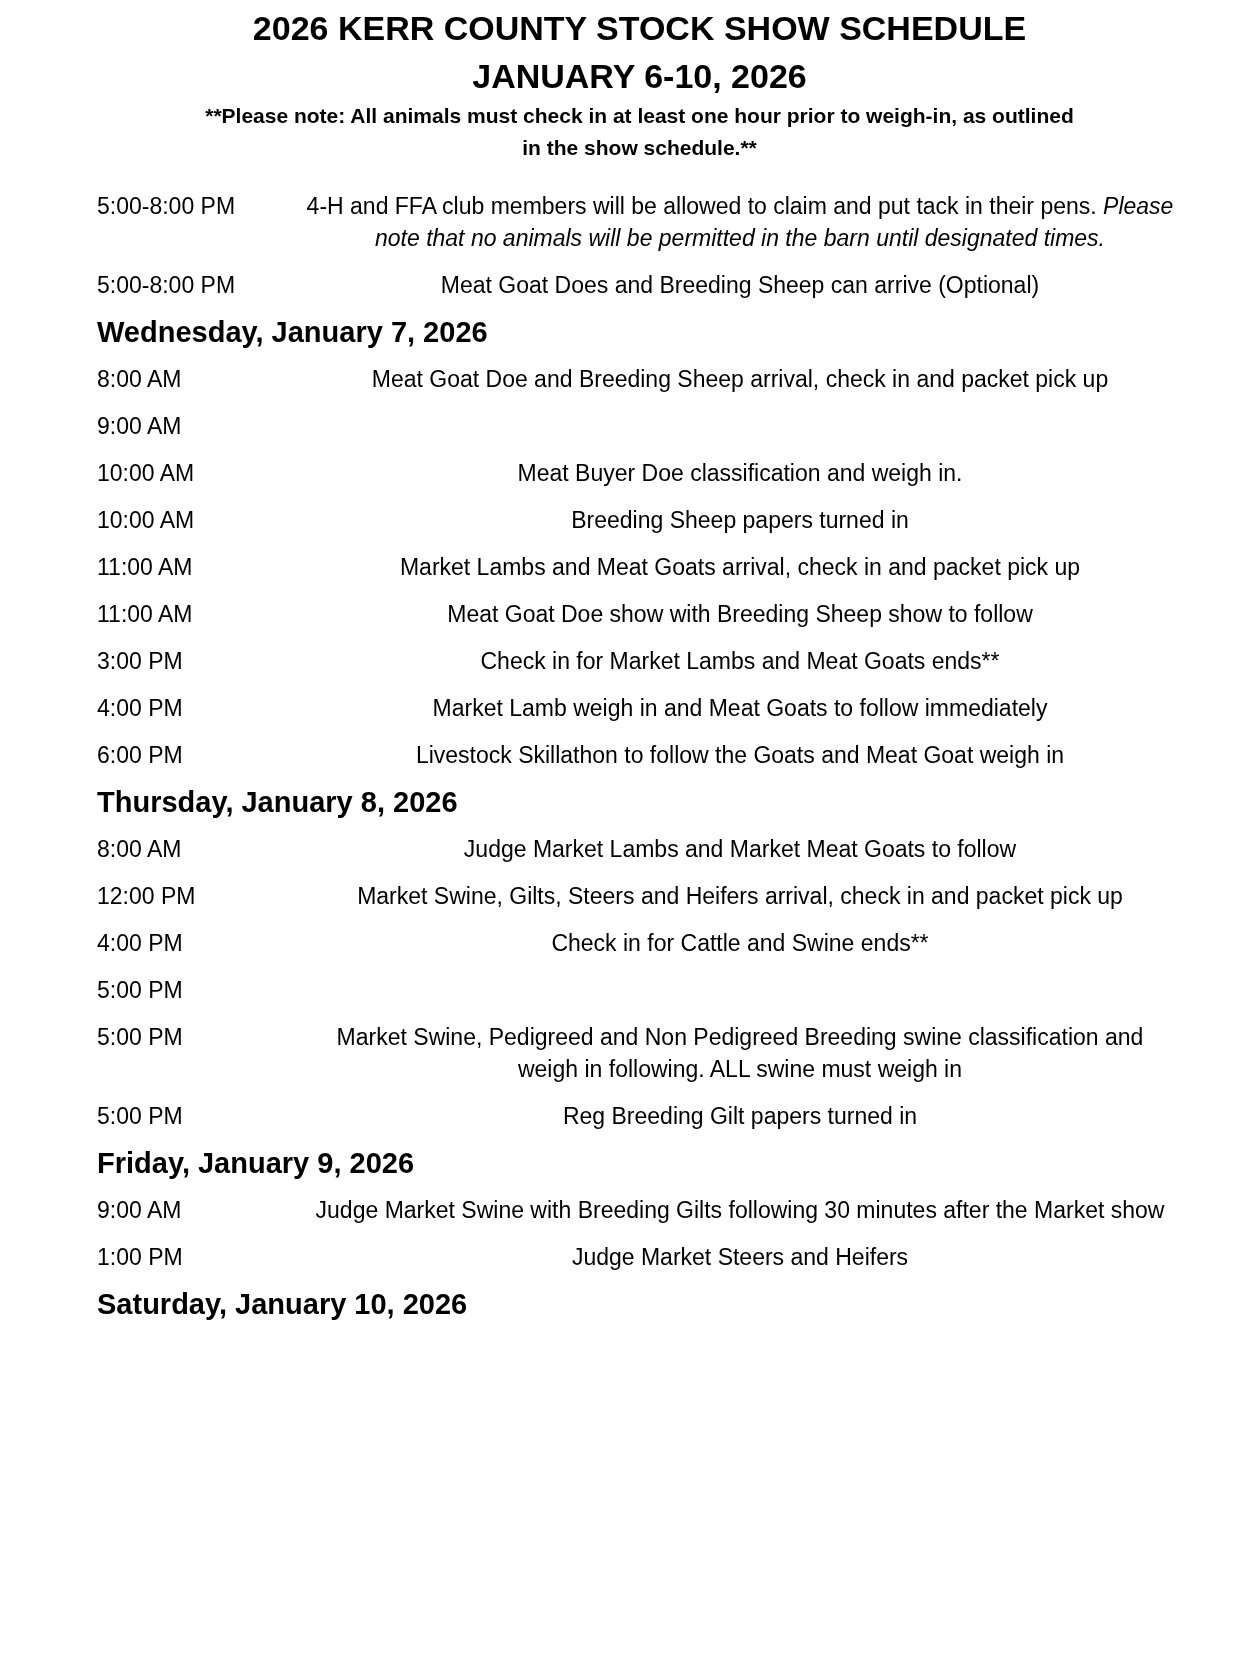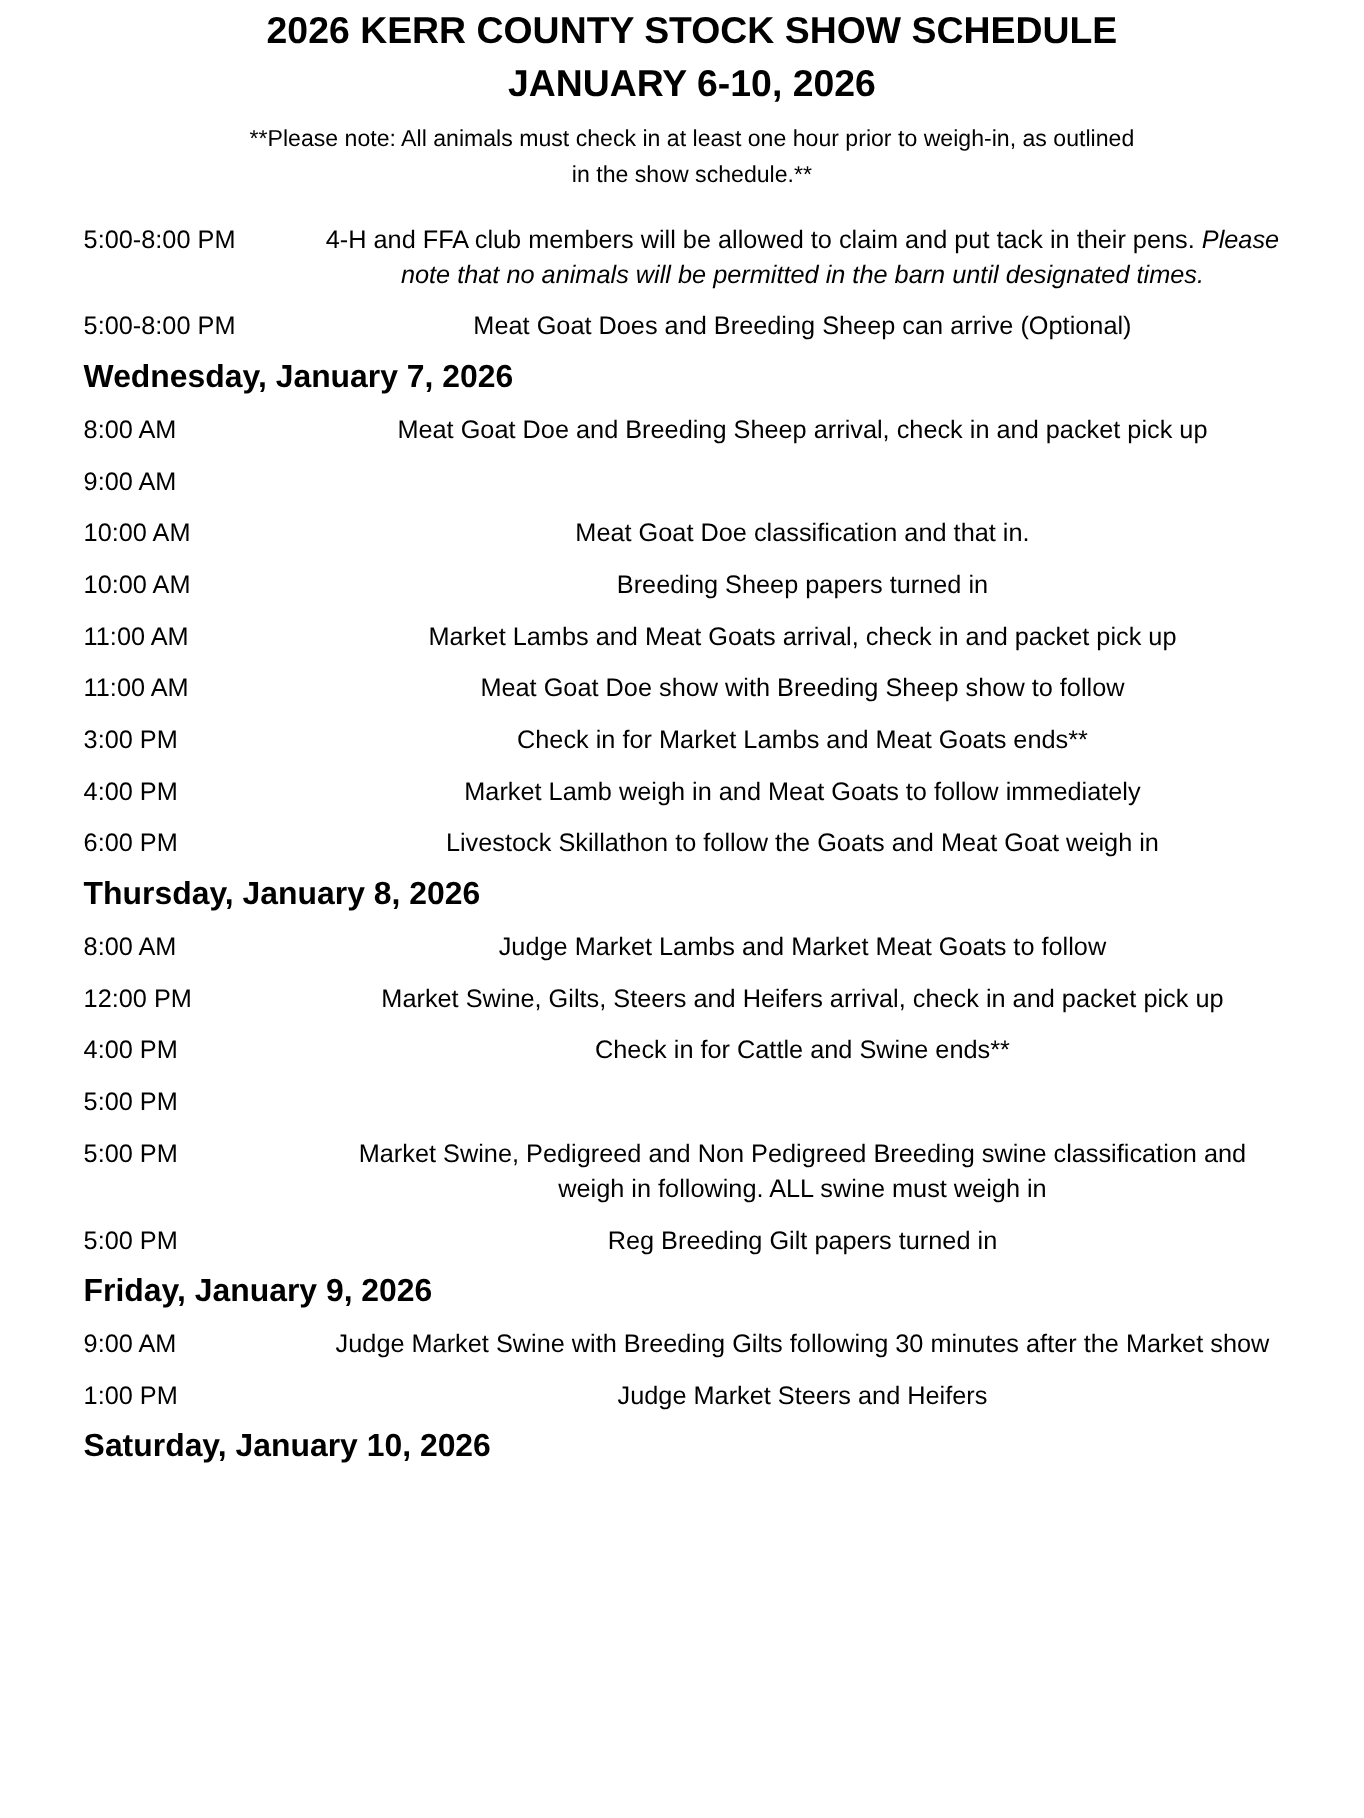--- a/index.html
+++ b/index.html
@@ -5,37 +5,37 @@
   html, body {
     margin: 0;
     padding: 0;
     background: #ffffff;
   }
   .page {
     position: relative;
     width: 1240px;
     height: 1331px;
     box-sizing: border-box;
-    padding: 4px 58px 0 76px;
+    padding: 4px 58px 0 97px;
     background: #ffffff;
     color: #000000;
     font-family: "Liberation Sans", sans-serif;
     overflow: hidden;
   }
   .title-line {
     font-size: 34px;
     font-weight: bold;
     line-height: 48px;
     text-align: center;
     white-space: nowrap;
   }
   .note {
-    margin: 11px 0 26px 0;
+    margin: 0 0 26px 0;
     font-size: 21px;
-    font-weight: normal;
+    font-weight: bold;
     line-height: 32px;
     text-align: center;
   }
   .note-line {
     white-space: nowrap;
   }
   .day-heading {
     font-size: 29px;
     font-weight: bold;
     line-height: 32px;
@@ -92,21 +92,21 @@
     <div class="entry-time">8:00 AM</div>
     <div class="entry-desc"><span>Meat Goat Doe and Breeding Sheep arrival, check in and packet pick up</span><em></em></div>
   </div>
 
   <div class="entry">
     <div class="entry-time">9:00 AM</div>
   </div>
 
   <div class="entry">
     <div class="entry-time">10:00 AM</div>
-    <div class="entry-desc"><span>Meat Goat Doe classification and that in.</span><em></em></div>
+    <div class="entry-desc"><span>Meat Buyer Doe classification and weigh in.</span><em></em></div>
   </div>
 
   <div class="entry">
     <div class="entry-time">10:00 AM</div>
     <div class="entry-desc"><span>Breeding Sheep papers turned in</span><em></em></div>
   </div>
 
   <div class="entry">
     <div class="entry-time">11:00 AM</div>
     <div class="entry-desc"><span>Market Lambs and Meat Goats arrival, check in and packet pick up</span><em></em></div>

